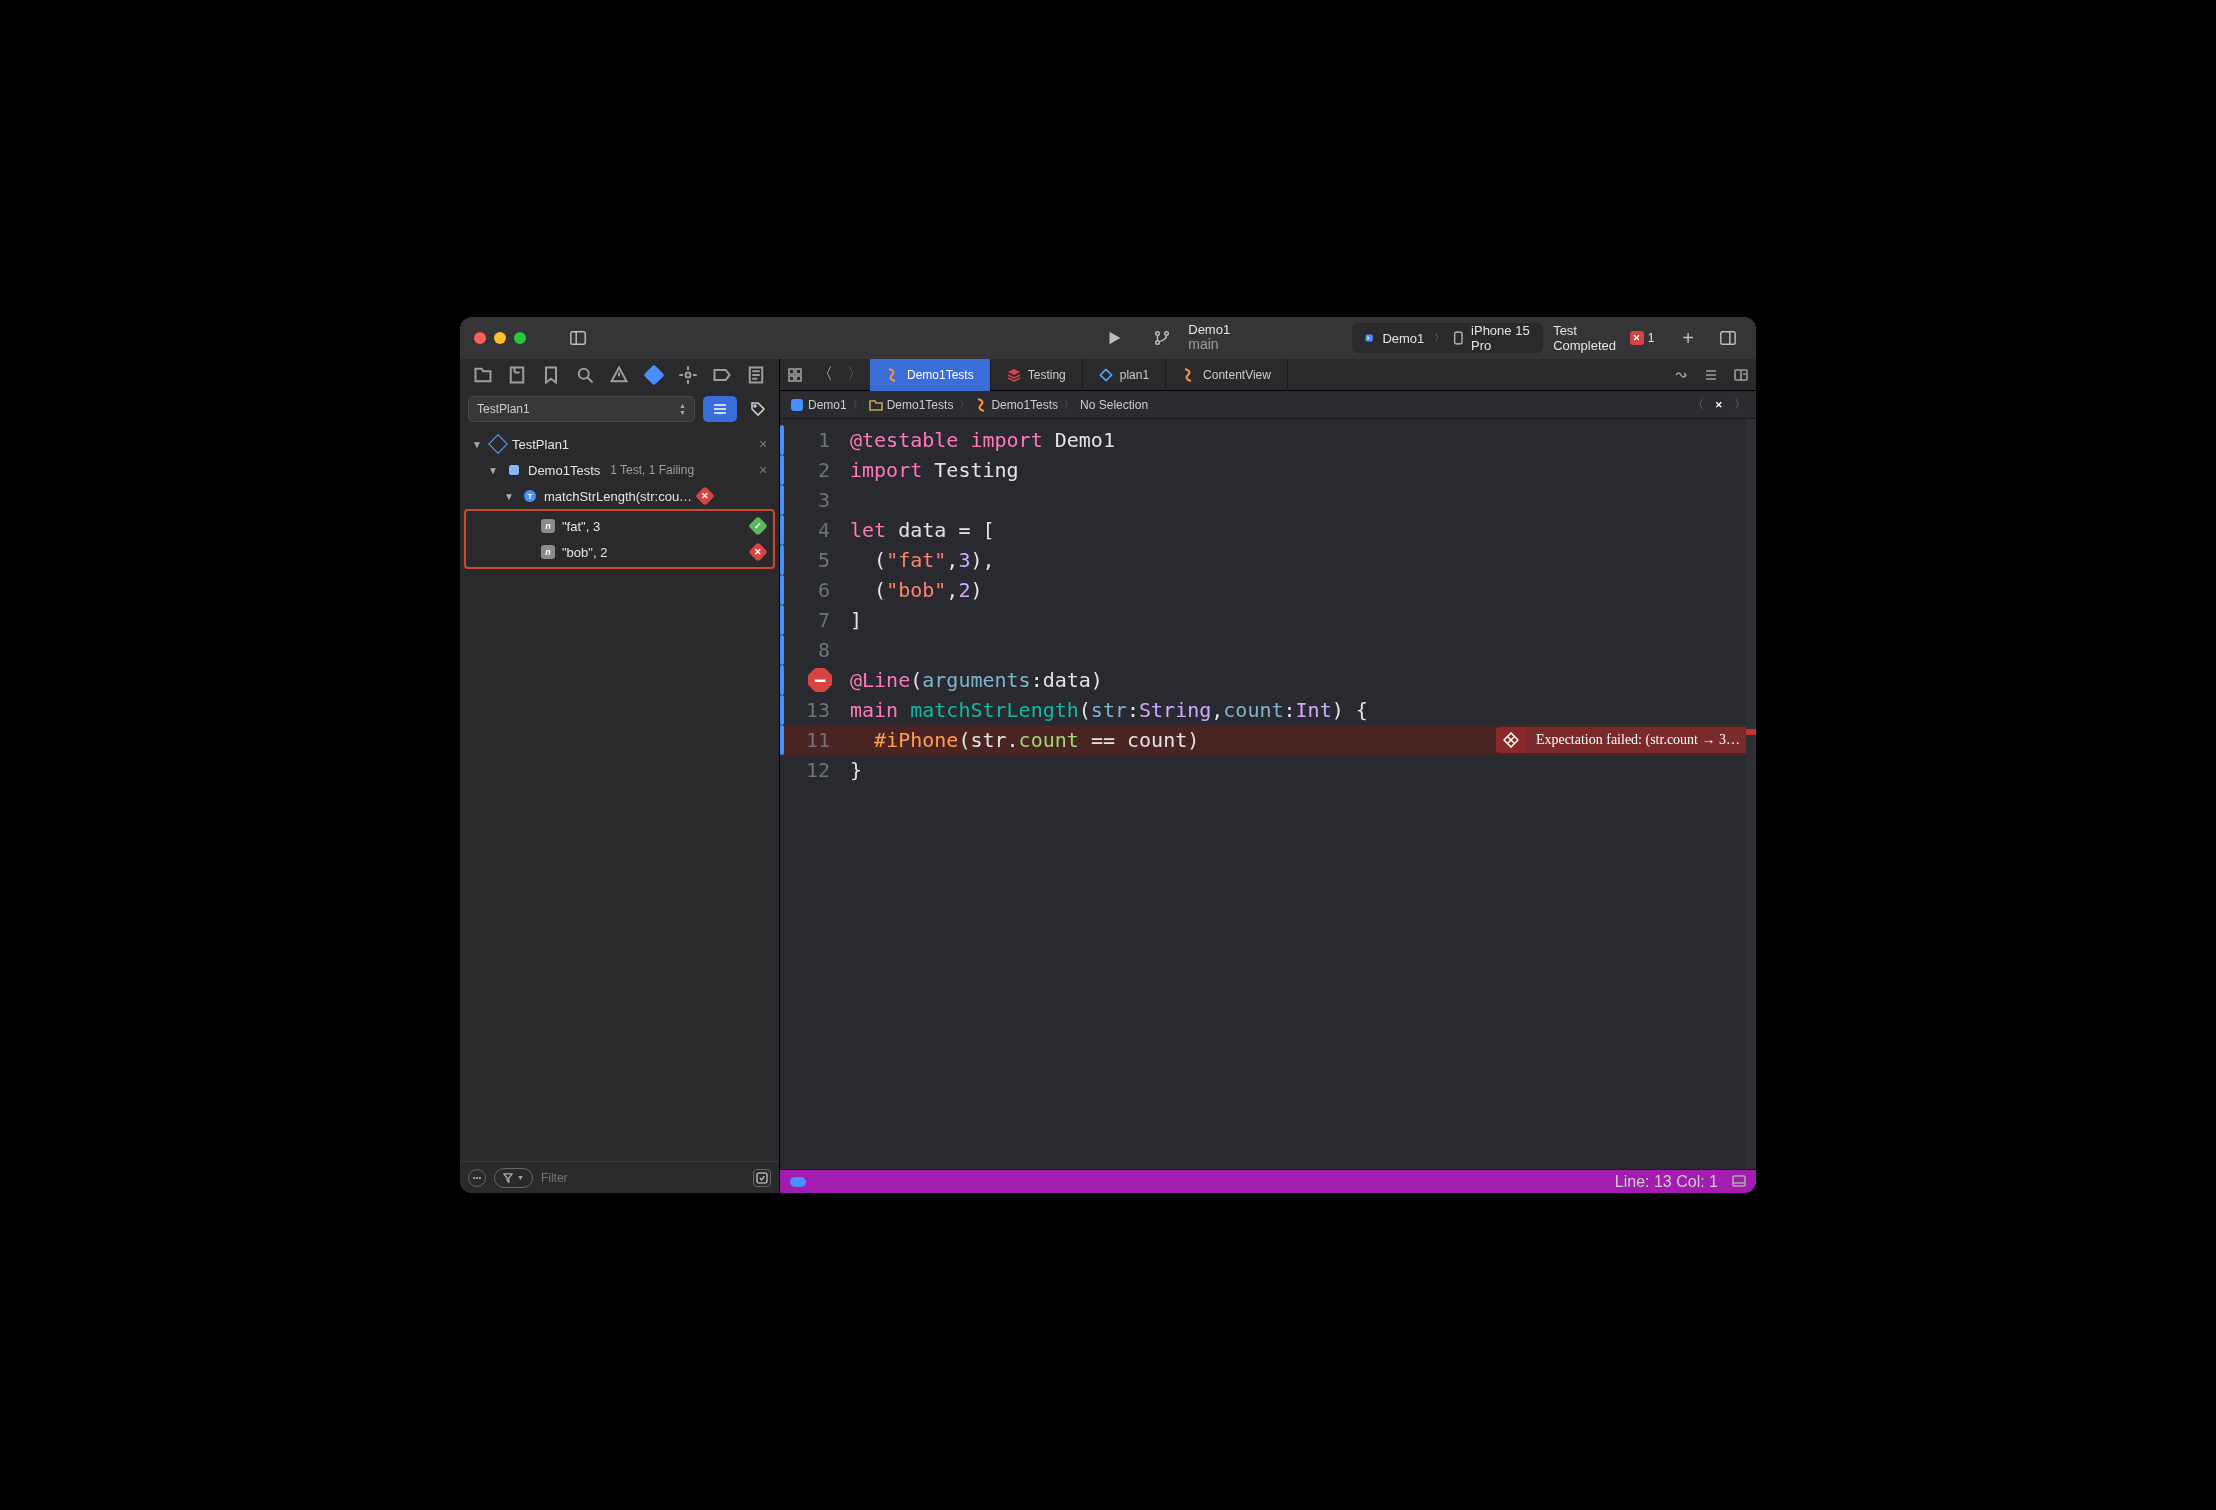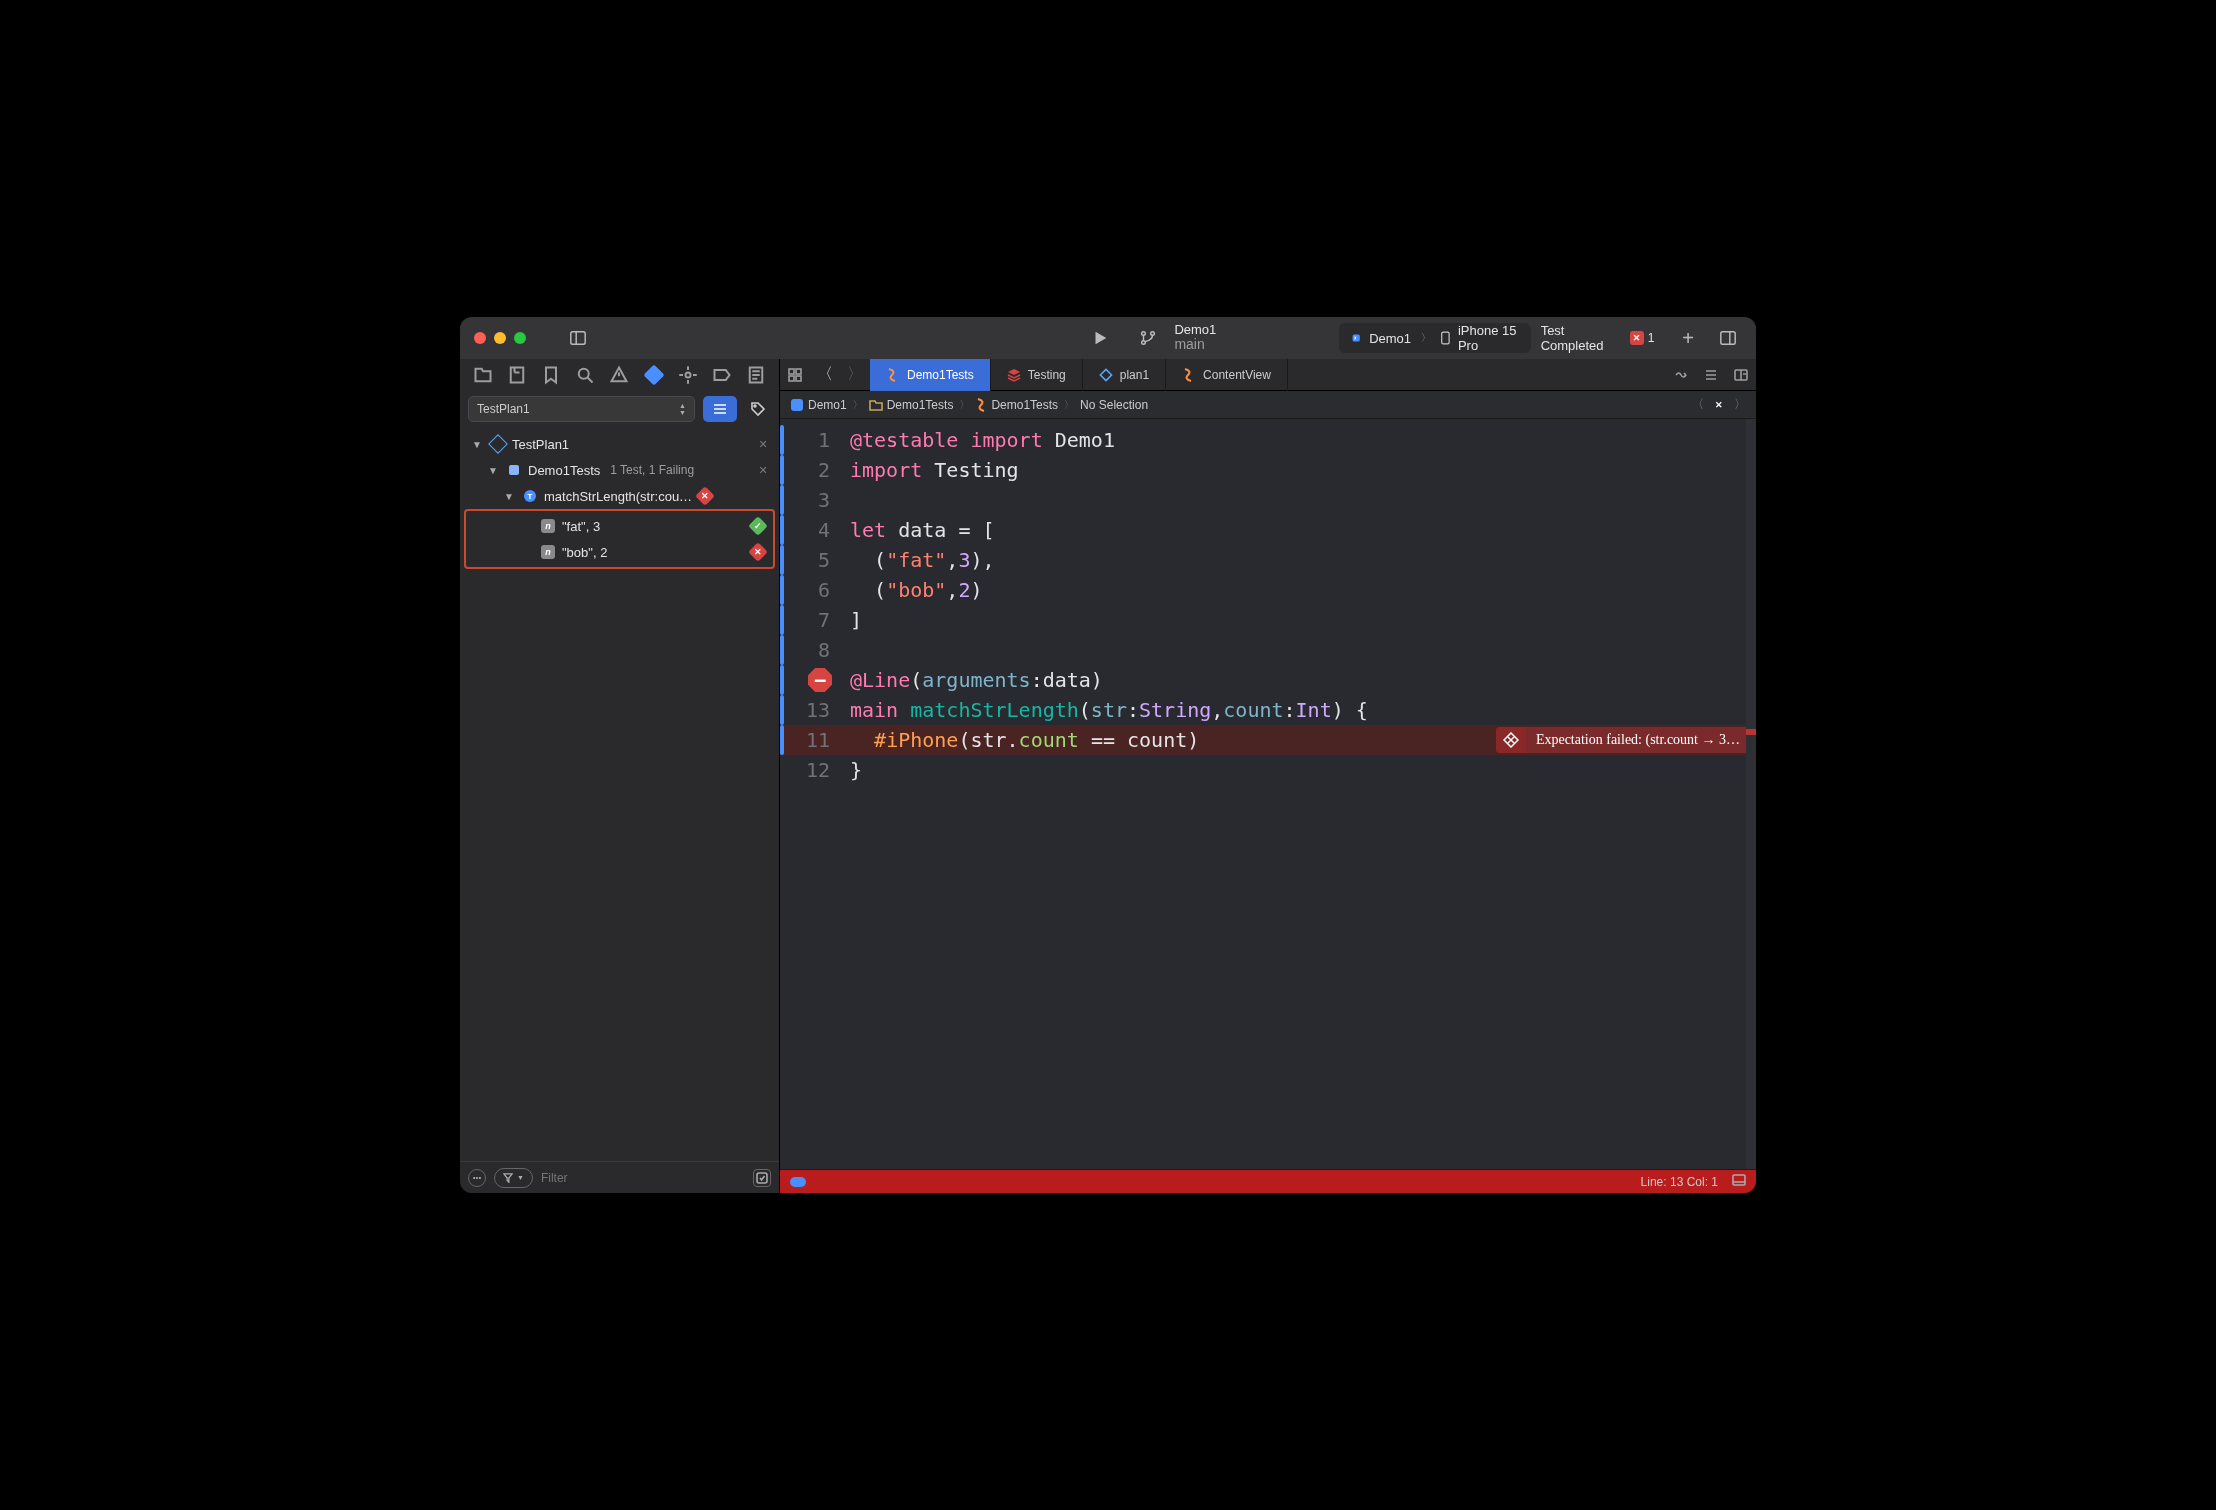--- a/index.html
+++ b/index.html
@@ -37,21 +37,21 @@
 .tb-icon svg { width:18px; height:18px; }
 .tb-spacer { flex:0 0 14px; }
 .tb-center { flex:1; display:flex; align-items:center; gap:10px; }
 .branch { display:flex; flex-direction:column; color:#e4e4e6; font-size:13px; line-height:1.1; margin-left:4px;}
 .branch .sub { font-size:14px; color:#9d9d9f;}
 .scheme {
   background:#2a2a2c; height:30px; border-radius:6px; display:flex; align-items:center;
   padding:0 12px; color:#e4e4e6; font-size:13px; gap:8px;
 }
 .scheme .chev { color:#9d9d9f; font-size:10px; margin:0 2px;}
-.status { color:#e4e4e6; font-size:13px; margin-left:auto; margin-right:8px; display:flex; align-items:center; gap:18px;}
+.status { color:#e4e4e6; font-size:13px; margin-left:auto; margin-right:8px; display:flex; align-items:center; gap:4px;}
 .fail-badge { display:flex; align-items:center; gap:4px; color:#e4e4e6; font-size:12px;}
 .fail-badge .x { width:14px; height:14px; background:#d64541; border-radius:3px; display:flex; align-items:center; justify-content:center; color:#fff; font-size:9px; font-weight:bold;}
 .plus { color:#bcbcbc; font-size:20px; font-weight:300; cursor:pointer; padding:0 8px;}
 
 .body { flex:1; display:flex; min-height:0;}
 .sidebar { width:320px; background:#2a2a2c; display:flex; flex-direction:column; border-right:1px solid #000;}
 .nav-icons { height:32px; display:flex; align-items:center; justify-content:space-around; padding:0 6px;}
 .nav-icons .ni { width:20px; height:20px; color:#9d9d9f; display:flex; align-items:center; justify-content:center; cursor:pointer;}
 .nav-icons .ni.active { color:#4a8fff; }
 .side-toolbar { height:36px; display:flex; align-items:center; padding:0 8px; gap:8px;}
@@ -113,21 +113,21 @@
 .inline-err{
   position:absolute; right:6px; top:2px; height:26px;
   background:#7a2a2a; color:#fff; display:flex; align-items:center;
   font-family:-apple-system; font-size:14px; border-radius:4px; overflow:hidden; max-width:420px;
 }
 .inline-err .badge{ width:30px;height:100%;background:#8a2828;display:flex;align-items:center;justify-content:center;}
 .inline-err .msg{ padding:0 10px; white-space:nowrap; overflow:hidden; text-overflow:ellipsis;}
 .scroll-over{ position:absolute; right:0; top:0; bottom:0; width:10px; background:#2f3035;}
 .err-mark{ position:absolute; right:0; width:10px; height:6px; background:#b33;}
 
-.statusbar{ height:24px; background:#b91c1c; border-top:1px solid #1a1a1a; display:flex; align-items:center; padding:4px 10px; font-size:12px; color:#ccc;}
+.statusbar{ height:24px; background:#a21caf; border-top:1px solid #1a1a1a; display:flex; align-items:center; padding:4px 10px; font-size:16px; color:#ccc;}
 .statusbar .pill{ width:16px;height:10px;background:#4a8fff;border-radius:5px;}
 .statusbar .right{ margin-left:auto; display:flex; align-items:center; gap:14px;}
 
 
 .svg-i{ stroke:currentColor; fill:none; stroke-width:1.6;}
 .diamond-i{ width:14px;height:14px; border:1.5px solid #bcbcbc; transform:rotate(45deg);}
 .diamond-i.b{ border-color:#59a7ff;}
 </style>
 </head>
 <body>

